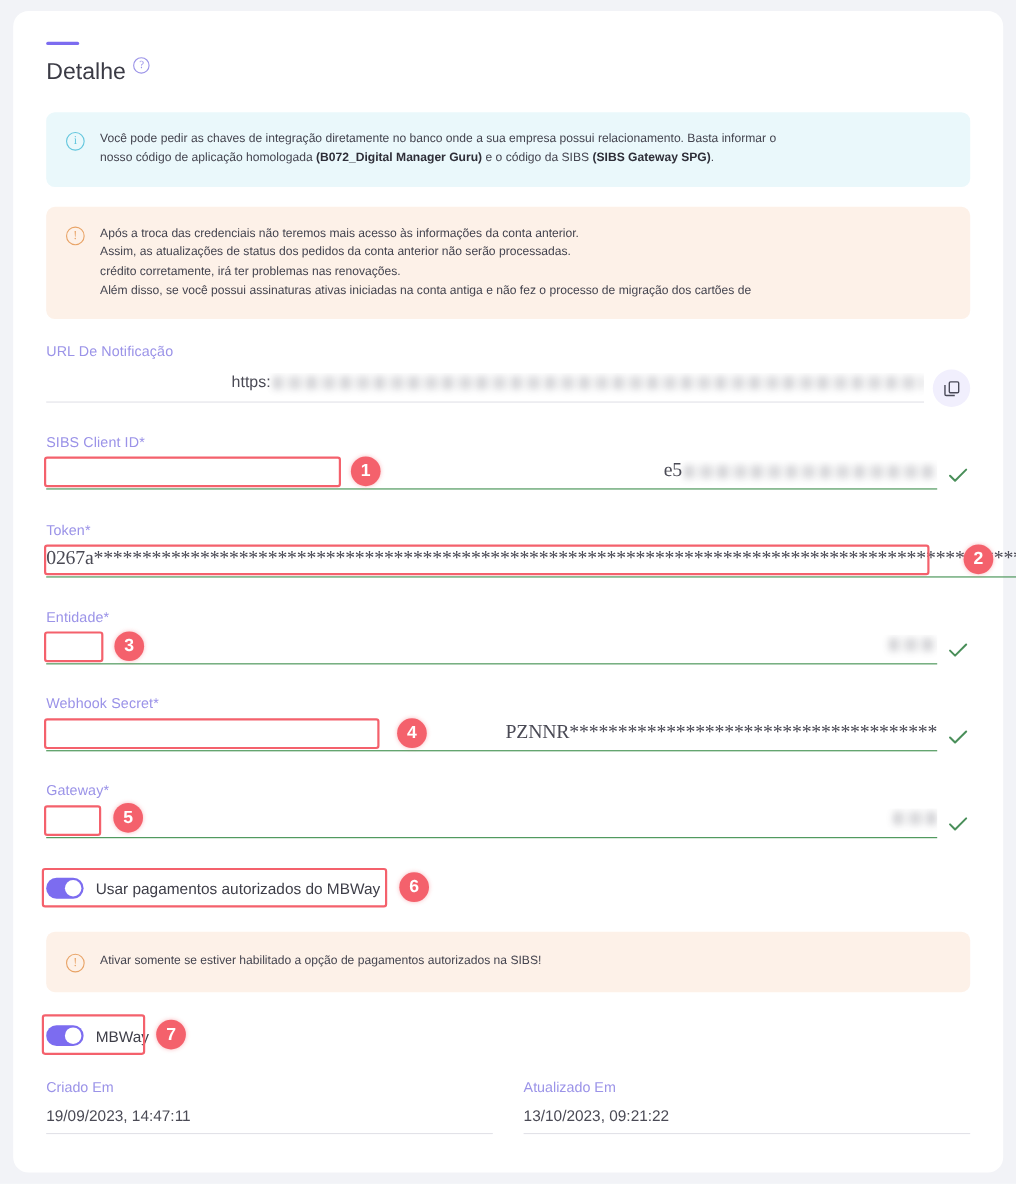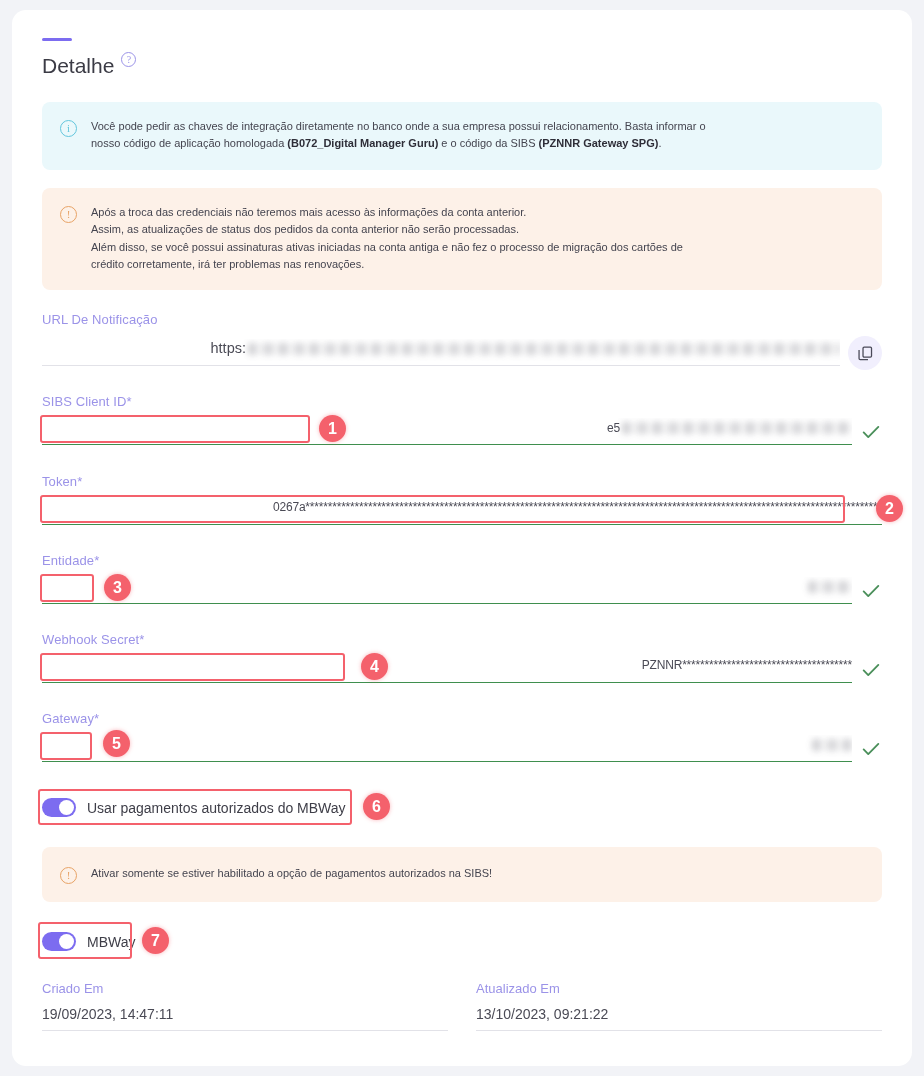--- a/index.html
+++ b/index.html
@@ -115,22 +115,22 @@
     color: #4a4a55;
     white-space: nowrap;
     overflow: hidden;
     padding-bottom: 7px;
     height: 26px;
     line-height: 19px;
     font-family: "Liberation Sans", sans-serif;
     text-align: right;
   }
   .mono {
-    font-family: Liberation Sans, sans-serif;
-    font-size: 12px;
+    font-family: Liberation Serif, serif;
+    font-size: 18px;
     letter-spacing: -0.2px;
   }
 
   
   .blur {
     display: inline-block;
     vertical-align: middle;
     background:
       repeating-linear-gradient(90deg,
         rgba(120,120,130,.40) 0px, rgba(120,120,130,.40) 7px,
@@ -233,31 +233,31 @@
 
   <div class="title-row">
     <div class="page-title">Detalhe</div>
     <div class="help-icon">?</div>
   </div>
 
   <div class="callout info">
     <div class="callout-icon">i</div>
     <div class="callout-body">
       <span class="callout-line">Você pode pedir as chaves de integração diretamente no banco onde a sua empresa possui relacionamento. Basta informar o</span>
-      <span class="callout-line"><span>nosso código de aplicação homologada </span><b>(B072_Digital Manager Guru)</b><span> e o código da SIBS </span><b>(PZNNR Gateway SPG)</b><span>.</span></span>
+      <span class="callout-line"><span>nosso código de aplicação homologada </span><b>(B072_Digital Manager Guru)</b><span> e o código da SIBS </span><b>(SIBS Gateway SPG)</b><span>.</span></span>
     </div>
   </div>
 
   <div class="callout warn">
     <div class="callout-icon">!</div>
     <div class="callout-body">
       <span class="callout-line">Após a troca das credenciais não teremos mais acesso às informações da conta anterior.</span>
       <span class="callout-line">Assim, as atualizações de status dos pedidos da conta anterior não serão processadas.</span>
+      <span class="callout-line">crédito corretamente, irá ter problemas nas renovações.</span>
       <span class="callout-line">Além disso, se você possui assinaturas ativas iniciadas na conta antiga e não fez o processo de migração dos cartões de</span>
-      <span class="callout-line">crédito corretamente, irá ter problemas nas renovações.</span>
     </div>
   </div>
 
   <div class="field" style="margin-top:22px;">
     <div class="field-label">URL De Notificação</div>
     <div class="field-row">
       <div class="input-wrap">
         <div class="input-text"><span>https:</span><span class="blur" style="width:592px;margin-left:2px;"></span></div>
         <div class="underline"></div>
       </div>

